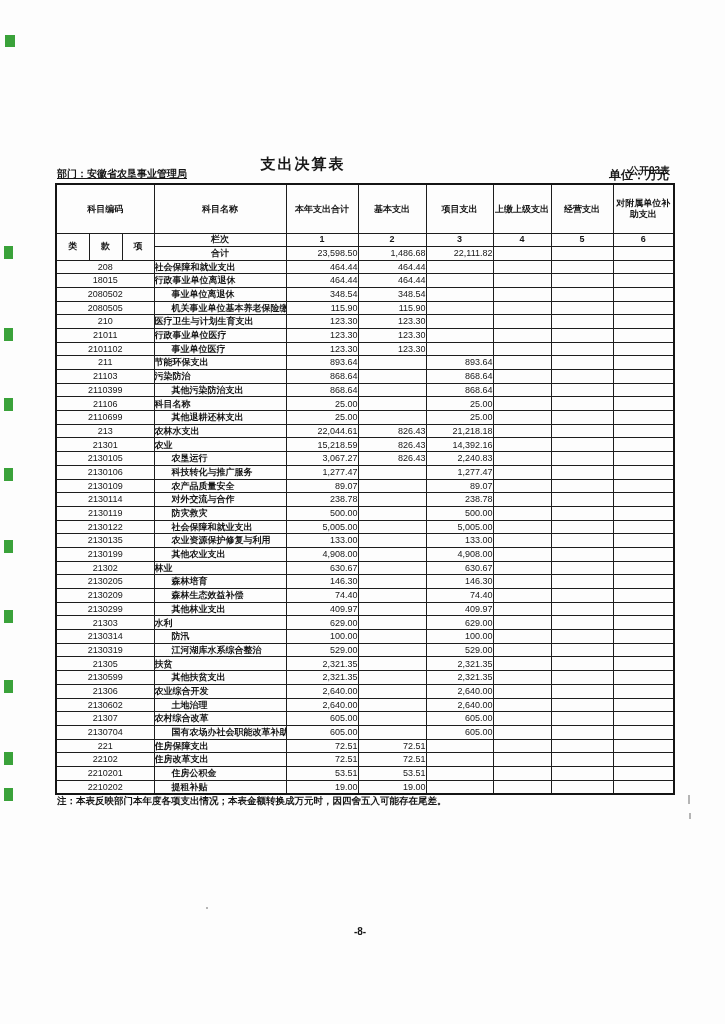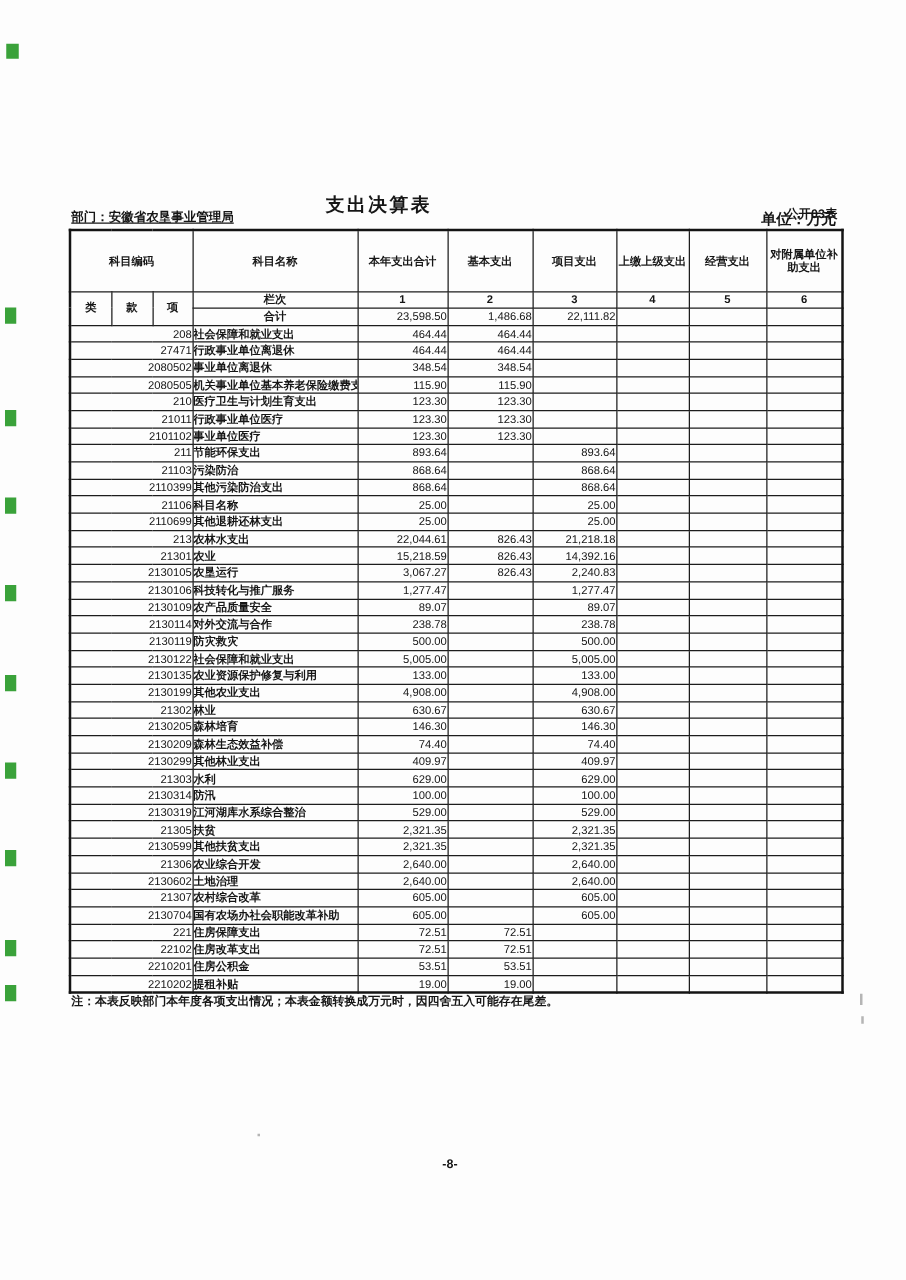--- a/index.html
+++ b/index.html
@@ -29,23 +29,23 @@
   table.fin th,table.fin td{
     border:1px solid #1d1d1d;padding:0;overflow:hidden;
     font-size:9px;line-height:1.15;vertical-align:middle;
   }
   table.fin th{font-size:9px;font-weight:bold;text-align:center;white-space:nowrap;}
   table.fin th.wrap{white-space:normal;line-height:1.2;}
   tr.hdr{height:49px;}
   tr.lanci{height:13px;}
   tr.total{height:14px;}
   tbody tr.datarow{height:13.7px;}
-  td.code-cell{text-align:right;padding-left:2px;font-size:8.5px;white-space:nowrap;}
+  td.code-cell{text-align:center;padding-left:2px;font-size:8.5px;white-space:nowrap;}
   td.name-cell{text-align:left;padding-left:3px;font-weight:bold;white-space:nowrap;}
-  td.name-cell.ind1{}
+  td.name-cell.ind1{padding-left:17px;}
   td.center-cell{text-align:center;font-weight:bold;white-space:nowrap;}
   td.num{text-align:right;padding-right:2px;white-space:nowrap;}
   .note{
     position:absolute;top:795px;left:57px;width:640px;
     font-size:9.5px;font-weight:bold;white-space:nowrap;
   }
   .pageno{
     position:absolute;top:926px;left:340px;width:40px;text-align:center;
     font-size:10px;font-weight:bold;
   }
@@ -110,21 +110,21 @@
         <td class="code-cell" colspan="3">208</td>
         <td class="name-cell">社会保障和就业支出</td>
         <td class="num">464.44</td>
         <td class="num">464.44</td>
         <td class="num"></td>
         <td class="num"></td>
         <td class="num"></td>
         <td class="num"></td>
       </tr>
       <tr class="datarow">
-        <td class="code-cell" colspan="3">27471</td>
+        <td class="code-cell" colspan="3">18015</td>
         <td class="name-cell">行政事业单位离退休</td>
         <td class="num">464.44</td>
         <td class="num">464.44</td>
         <td class="num"></td>
         <td class="num"></td>
         <td class="num"></td>
         <td class="num"></td>
       </tr>
       <tr class="datarow">
         <td class="code-cell" colspan="3">2080502</td>

